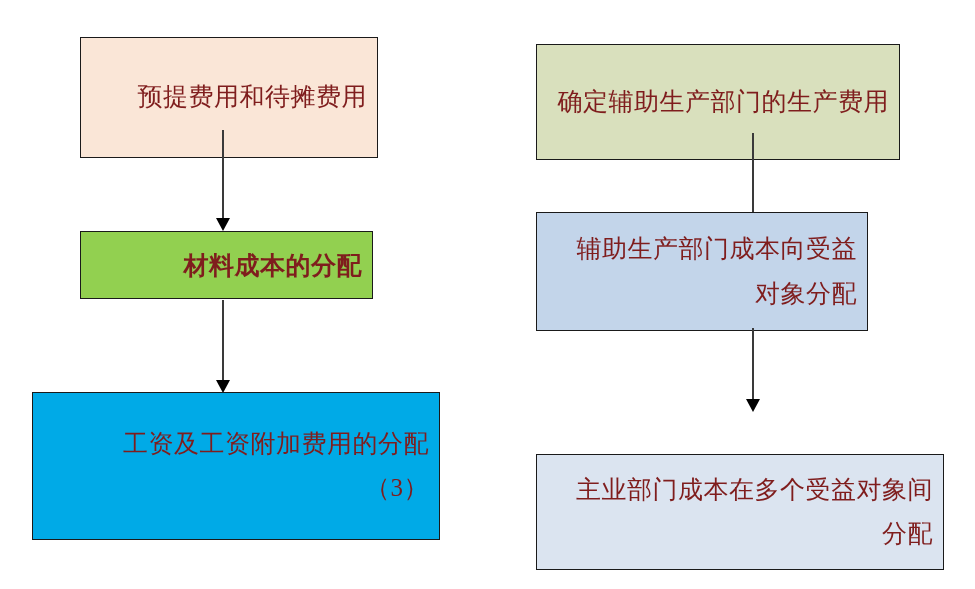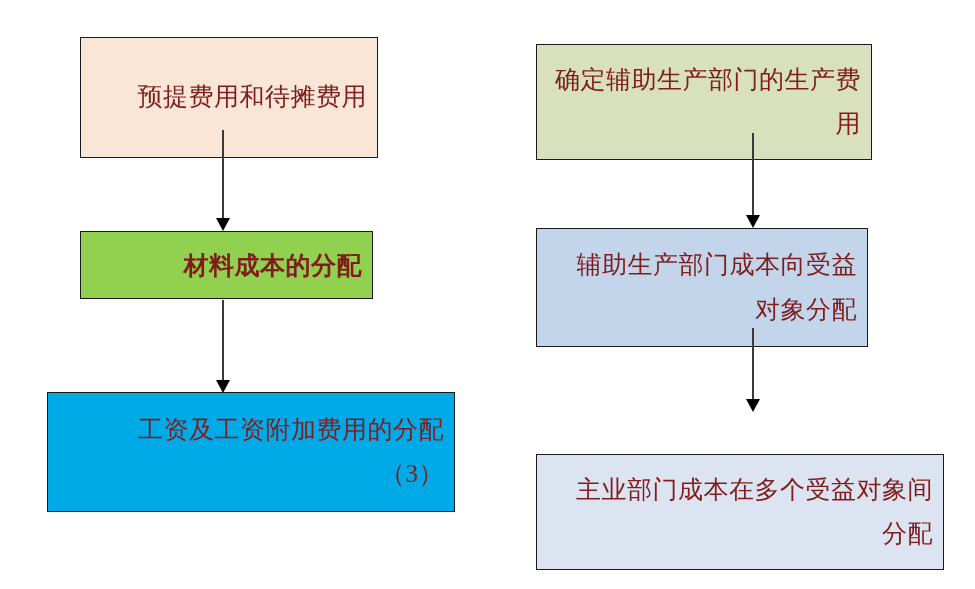--- a/index.html
+++ b/index.html
@@ -74,37 +74,37 @@
   <div class="node" style="left:80px; top:231px; width:293px; height:68px;
               background:#92d050; border:1.5px solid #1a1a1a;font-weight:bold;">
     <span class="node-text">材料成本的分配</span>
   </div>
 
   <div class="connector" style="left:222px; top:300px; width:2px; height:93px;">
     <div class="shaft" style="height:80px;"></div>
     <div class="head" style="top:80px;"></div>
   </div>
 
-  <div class="node two-line" style="left:47px; top:392px; width:408px; height:120px;
+  <div class="node two-line" style="left:32px; top:392px; width:408px; height:148px;
               background:#00aae7; border:1.5px solid #1a1a1a;">
     <span class="node-text">工资及工资附加费用的分配
 （3）</span>
   </div>
 
-  <div class="node two-line" style="left:536px; top:44px; width:336px; height:116px;
+  <div class="node two-line" style="left:536px; top:44px; width:364px; height:116px;
               background:#d9e0bd; border:1.5px solid #1a1a1a;">
     <span class="node-text">确定辅助生产部门的生产费用</span>
   </div>
 
   <div class="connector" style="left:752px; top:133px; width:2px; height:95px;">
     <div class="shaft" style="height:82px;"></div>
     <div class="head" style="top:82px;"></div>
   </div>
 
-  <div class="node two-line" style="left:536px; top:228px; width:332px; height:119px;
+  <div class="node two-line" style="left:536px; top:212px; width:332px; height:119px;
               background:#c3d5ea; border:1.5px solid #1a1a1a;">
     <span class="node-text">辅助生产部门成本向受益对象分配</span>
   </div>
 
   <div class="connector" style="left:752px; top:328px; width:2px; height:84px;">
     <div class="shaft" style="height:71px;"></div>
     <div class="head" style="top:71px;"></div>
   </div>
 
   <div class="node two-line" style="left:536px; top:412px; width:408px; height:116px;

